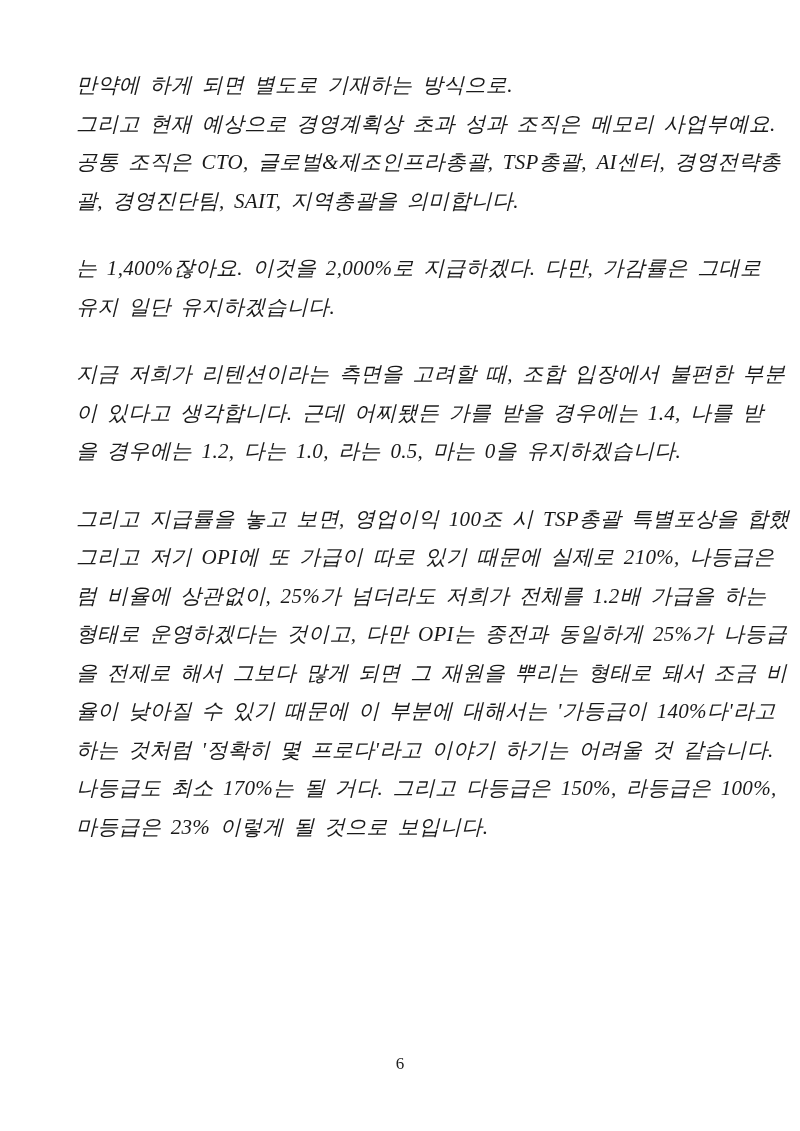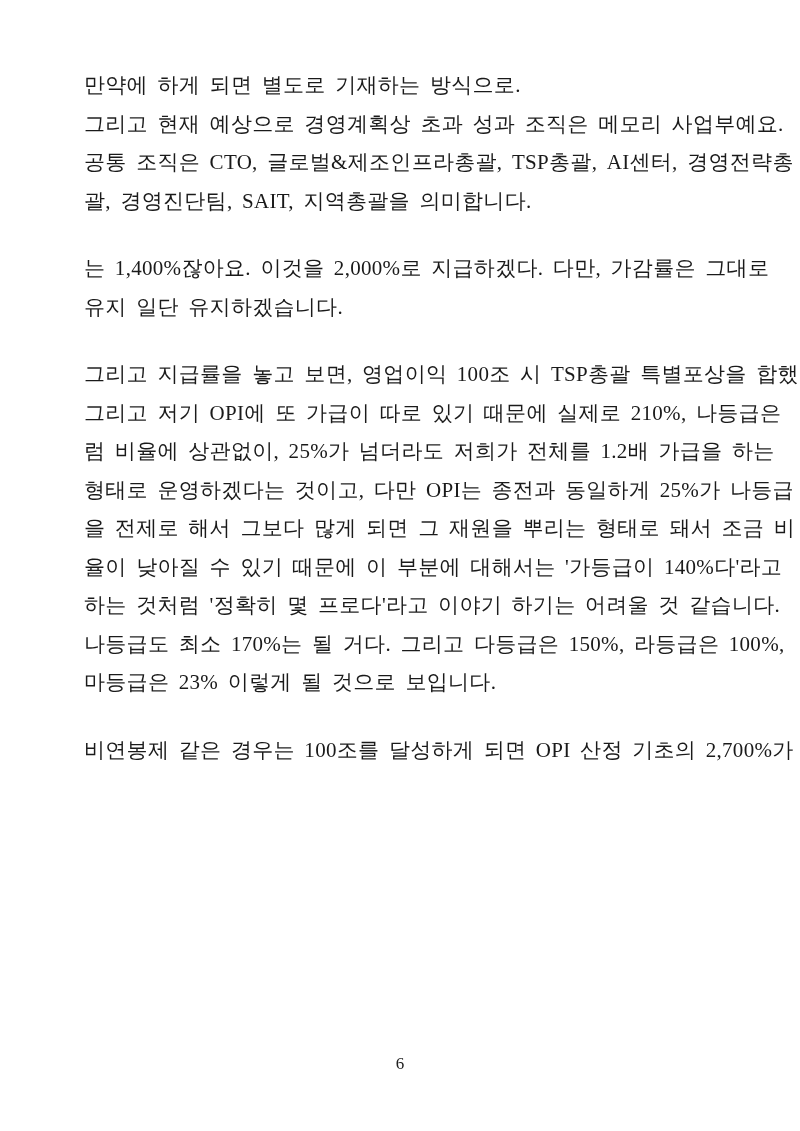--- a/index.html
+++ b/index.html
@@ -11,23 +11,24 @@
     position: relative;
     width: 800px;
     height: 1131px;
     background: #ffffff;
     overflow: hidden;
     font-family: "Liberation Serif", "DejaVu Serif", serif;
     color: #1a1a1a;
   }
   .content {
     position: absolute;
-    left: 84px;
+    left: 76px;
     top: 66px;
     width: 672px;
+    font-style: italic;
   }
   .para {
     margin: 0 0 29px 0;
     padding: 0;
   }
   .para:last-child {
     margin-bottom: 0;
   }
   .line {
     font-size: 21px;
@@ -57,28 +58,30 @@
         <div class="line">만약에 하게 되면 별도로 기재하는 방식으로.</div>
         <div class="line">그리고 현재 예상으로 경영계획상 초과 성과 조직은 메모리 사업부예요.</div>
         <div class="line">공통 조직은 CTO, 글로벌&amp;제조인프라총괄, TSP총괄, AI센터, 경영전략총</div>
         <div class="line">괄, 경영진단팀, SAIT, 지역총괄을 의미합니다.</div>
       </div>
       <div class="para">
         <div class="line">는 1,400%잖아요. 이것을 2,000%로 지급하겠다. 다만, 가감률은 그대로</div>
         <div class="line">유지 일단 유지하겠습니다.</div>
       </div>
       <div class="para">
+        <div class="line">지금 저희가 리텐션이라는 측면을 고려할 때, 조합 입장에서 불편한 부분</div>
+        <div class="line">이 있다고 생각합니다. 근데 어찌됐든 가를 받을 경우에는 1.4, 나를 받</div>
+        <div class="line">을 경우에는 1.2, 다는 1.0, 라는 0.5, 마는 0을 유지하겠습니다.</div>
+      </div>
+      <div class="para">
         <div class="line">그리고 지급률을 놓고 보면, 영업이익 100조 시 TSP총괄 특별포상을 합했</div>
         <div class="line">그리고 저기 OPI에 또 가급이 따로 있기 때문에 실제로 210%, 나등급은</div>
         <div class="line">럼 비율에 상관없이, 25%가 넘더라도 저희가 전체를 1.2배 가급을 하는</div>
         <div class="line">형태로 운영하겠다는 것이고, 다만 OPI는 종전과 동일하게 25%가 나등급</div>
         <div class="line">을 전제로 해서 그보다 많게 되면 그 재원을 뿌리는 형태로 돼서 조금 비</div>
         <div class="line">율이 낮아질 수 있기 때문에 이 부분에 대해서는 '가등급이 140%다'라고</div>
         <div class="line">하는 것처럼 '정확히 몇 프로다'라고 이야기 하기는 어려울 것 같습니다.</div>
         <div class="line">나등급도 최소 170%는 될 거다. 그리고 다등급은 150%, 라등급은 100%,</div>
         <div class="line">마등급은 23% 이렇게 될 것으로 보입니다.</div>
       </div>
-      <div class="para">
-        <div class="line">비연봉제 같은 경우는 100조를 달성하게 되면 OPI 산정 기초의 2,700%가</div>
-      </div>
     </div>
   <div class="page-num">6</div>
 </div>
 
 </body></html>

